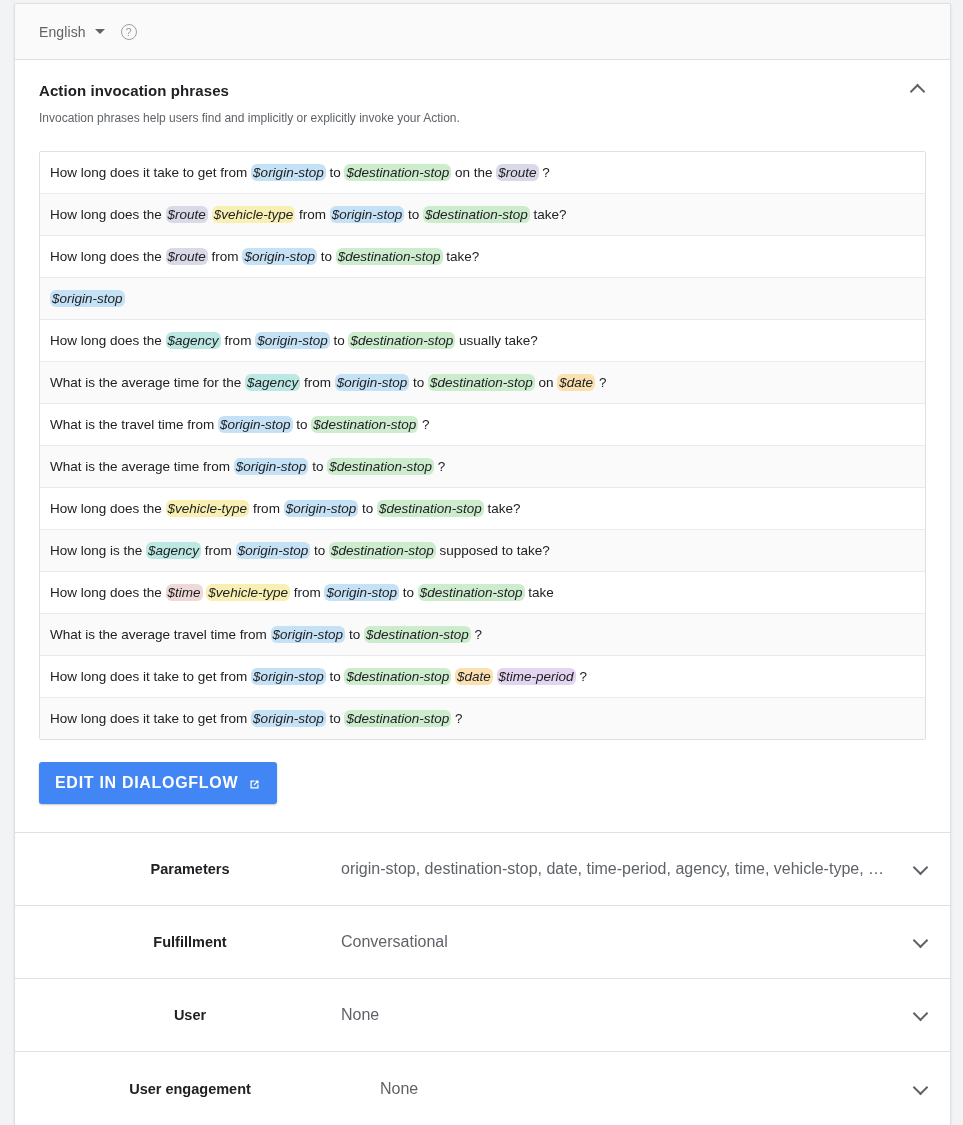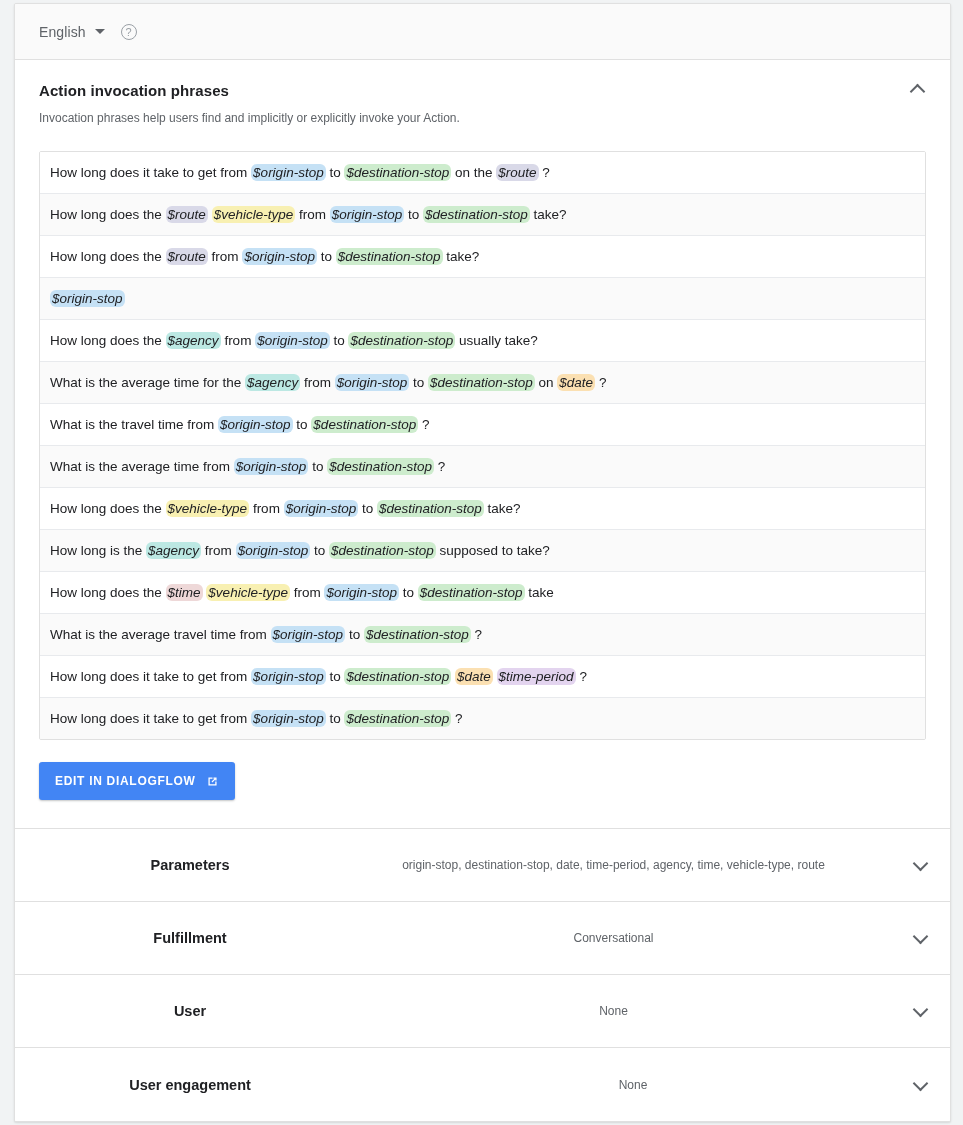--- a/index.html
+++ b/index.html
@@ -130,21 +130,21 @@
 
   .btn-row {
     margin-top: 22px;
   }
   .btn-dialogflow {
     display: inline-flex;
     align-items: center;
     gap: 10px;
     background: #4285f4;
     color: #fff;
-    font-size: 12px;
+    font-size: 16px;
     font-weight: bold;
     letter-spacing: .7px;
     padding: 12px 16px;
     border: none;
     border-radius: 3px;
     cursor: pointer;
     box-shadow: 0 1px 2px rgba(60,64,67,.3);
     font-family: "Liberation Sans", sans-serif;
   }
   .ext-icon { width: 13px; height: 13px; display: inline-block; }
@@ -164,27 +164,26 @@
   .collapse-row:last-child { border-bottom: none; gap: 39px; }
   .cr-title {
     width: 302px;
     font-size: 14.5px;
     font-weight: bold;
     color: #202124;
     text-align: center;
   }
   .cr-value {
     flex: 1;
-    font-size: 12px;
+    font-size: 16px;
     color: #5f6368;
     overflow: hidden;
     white-space: nowrap;
     text-overflow: ellipsis;
     padding-right: 40px;
-    text-align: center;
   }
   .cr-chev {
     position: absolute;
     right: 24px;
     top: 50%;
     margin-top: -7px;
   }
 </style>
 </head>
 <body>

